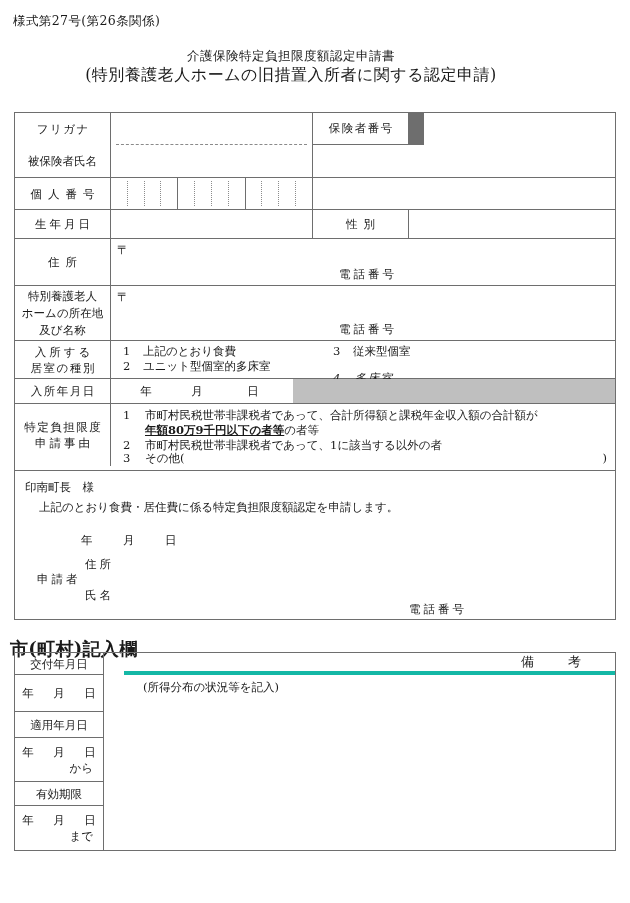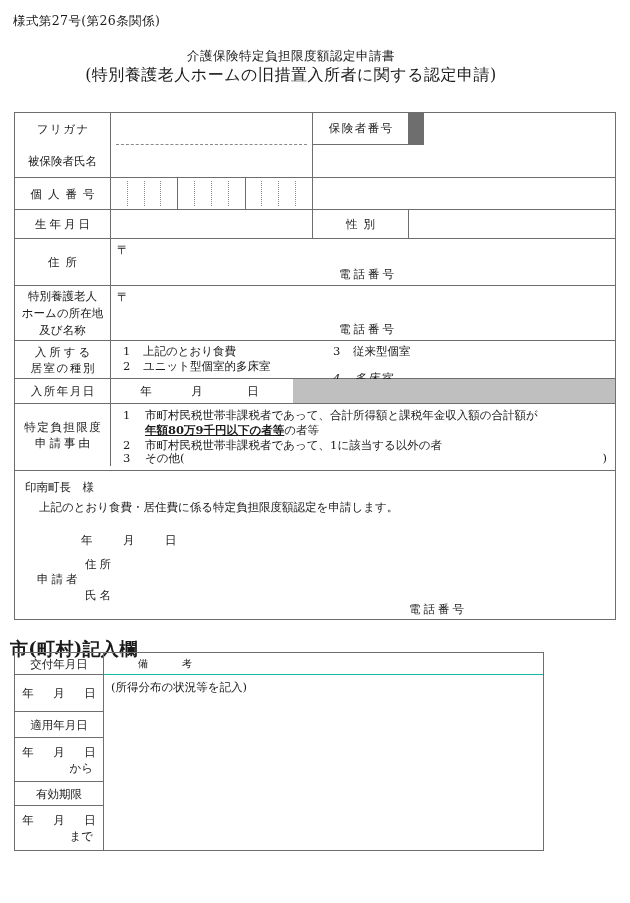--- a/index.html
+++ b/index.html
@@ -291,24 +291,25 @@
     left: 10px;
     top: 637px;
     font-size: 18px;
     font-weight: bold;
     letter-spacing: 0.3px;
   }
   .muni-table {
     position: absolute;
     left: 14px;
     top: 652px;
-    width: 530px;
+    width: 602px;
     border: 1px solid #6e6e6e;
     box-sizing: border-box;
     display: flex;
+    gap: 20px;
   }
   .muni-left {
     width: 89px;
     min-width: 89px;
     border-right: 1px solid #6e6e6e;
     box-sizing: border-box;
     display: flex;
     flex-direction: column;
   }
   .ml-cell {
@@ -325,32 +326,33 @@
   .ml-cell.last { border-bottom: none; }
   .ml-cell .ymd { letter-spacing: 4px; padding-left: 4px; }
   .ml-cell .trail { align-self: flex-end; padding-right: 10px; }
   .muni-right {
     flex: 1;
     display: flex;
     flex-direction: column;
   }
   .mr-head {
     height: 22px;
-    border-bottom: 1px solid #14b8a6;
-    box-sizing: border-box;
-    display: flex;
-    align-items: center;
-    justify-content: flex-start;
-    font-size: 10px;
+    border-bottom: 4px solid #14b8a6;
+    box-sizing: border-box;
+    display: flex;
+    align-items: center;
+    justify-content: flex-end;
+    font-size: 13px;
   }
   .mr-head .bikou { letter-spacing: 34px; padding-left: 34px; }
   .mr-body {
     flex: 1;
     position: relative;
     font-size: 11.5px;
+    margin-left: 12px;
   }
   .mr-note { position: absolute; left: 7px; top: 5px; white-space: nowrap; }
 </style>
 </head>
 <body>
 
 <div class="page">
 
   <div class="form-no">様式第27号(第26条関係)</div>
 

